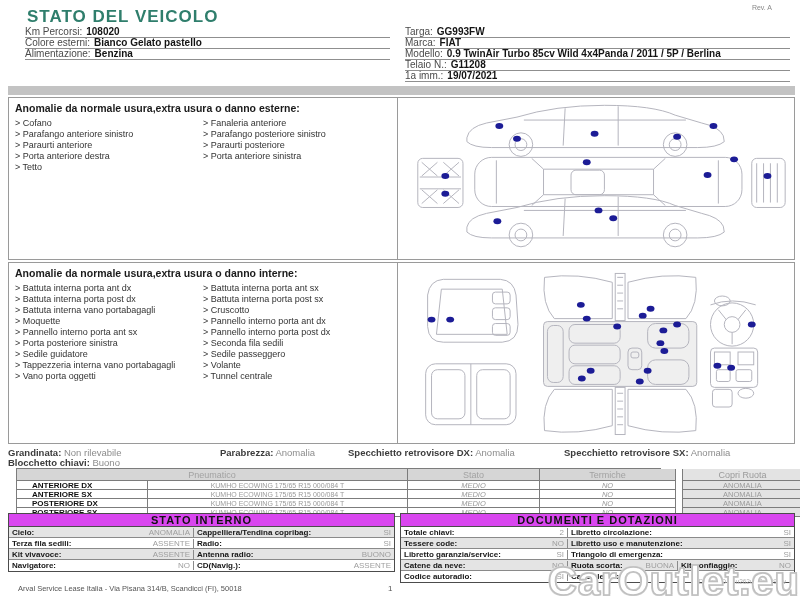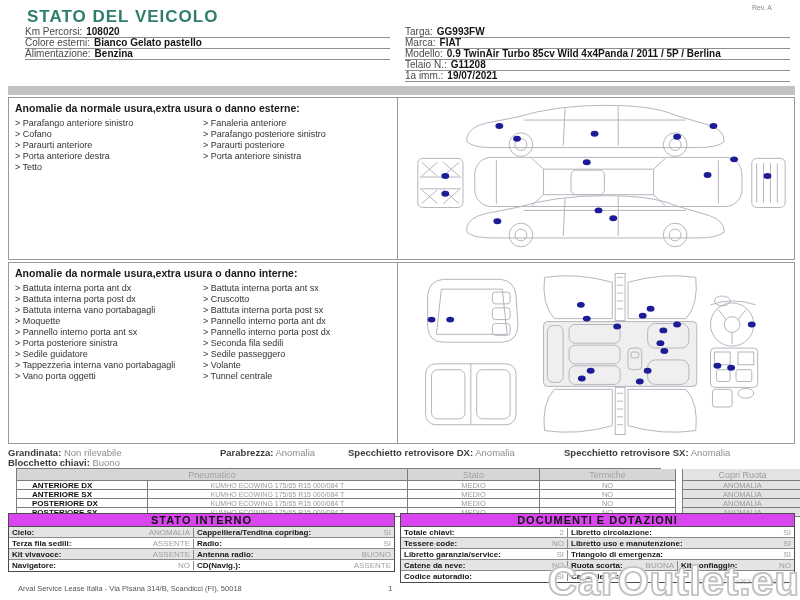--- a/index.html
+++ b/index.html
@@ -44,21 +44,21 @@
   .tyres { left:16px; top:468px; width:645px; display:grid;
     grid-template-columns:132px 260px 132px 136px 6px 121px;
     font-size:7.5px; border-top:1px solid #7c7c7c; }
   .tyres > div { border-bottom:1px solid #7c7c7c; border-right:1px solid #7c7c7c;
     height:9px; display:flex; align-items:center; justify-content:center; overflow:hidden; }
   .tyres > .th { height:12px; background:#d6d6d6; color:#a2a2a2; font-size:9px; }
   .tyres > .first { border-left:1px solid #7c7c7c; }
   .tyres > .gapcell { border:none; background:#fff; }
   .tyres > .pos { justify-content:flex-start; padding-left:15px; font-weight:bold; font-size:8px; color:#111; }
   .tyres > .spec { color:#9a9a9a; font-size:7px; }
-  .tyres > .mut { color:#9a9a9a; }
+  .tyres > .mut { color:#9a9a9a;font-style:italic; }
   .tyres > .copri { background:#e3e3e3; color:#9a9a9a; border-left:1px solid #7c7c7c; }
 
   
   .btab { top:513px; border:1px solid #4c4c4c; font-size:8px; }
   .btab-si { left:8px; width:387px; }
   .btab-doc { left:400px; width:395px; }
   .btab-head { height:13px; background:#d946ef; border-bottom:1px solid #4c4c4c;
     display:flex; align-items:center; justify-content:center;
     font-weight:bold; font-size:11px; color:#111; letter-spacing:1px; }
   .brow { display:flex; align-items:center; height:11px; border-bottom:1px solid #8a8a8a; }
@@ -126,22 +126,22 @@
   </div>
 </div>
 
 <div class="abs gray-bar"></div>
 
 <div class="abs sect-box box-ext">
   <div class="sect-left">
     <div class="sect-title">Anomalie da normale usura,extra usura o danno esterne:</div>
     <div class="anom-cols">
       <div class="anom-col">
+        <div class="anom-item">Cofano</div>
         <div class="anom-item">Parafango anteriore sinistro</div>
-        <div class="anom-item">Cofano</div>
         <div class="anom-item">Paraurti anteriore</div>
         <div class="anom-item">Porta anteriore destra</div>
         <div class="anom-item">Tetto</div>
       </div>
       <div class="anom-col">
         <div class="anom-item">Fanaleria anteriore</div>
         <div class="anom-item">Parafango posteriore sinistro</div>
         <div class="anom-item">Paraurti posteriore</div>
         <div class="anom-item">Porta anteriore sinistra</div>
       </div>
@@ -215,22 +215,22 @@
         <div class="anom-item">Battuta interna vano portabagagli</div>
         <div class="anom-item">Moquette</div>
         <div class="anom-item">Pannello interno porta ant sx</div>
         <div class="anom-item">Porta posteriore sinistra</div>
         <div class="anom-item">Sedile guidatore</div>
         <div class="anom-item">Tappezzeria interna vano portabagagli</div>
         <div class="anom-item">Vano porta oggetti</div>
       </div>
       <div class="anom-col">
         <div class="anom-item">Battuta interna porta ant sx</div>
+        <div class="anom-item">Battuta interna porta post sx</div>
         <div class="anom-item">Cruscotto</div>
-        <div class="anom-item">Battuta interna porta post sx</div>
         <div class="anom-item">Pannello interno porta ant dx</div>
         <div class="anom-item">Pannello interno porta post dx</div>
         <div class="anom-item">Seconda fila sedili</div>
         <div class="anom-item">Sedile passeggero</div>
         <div class="anom-item">Volante</div>
         <div class="anom-item">Tunnel centrale</div>
       </div>
     </div>
   </div>
   <div class="sect-right">

